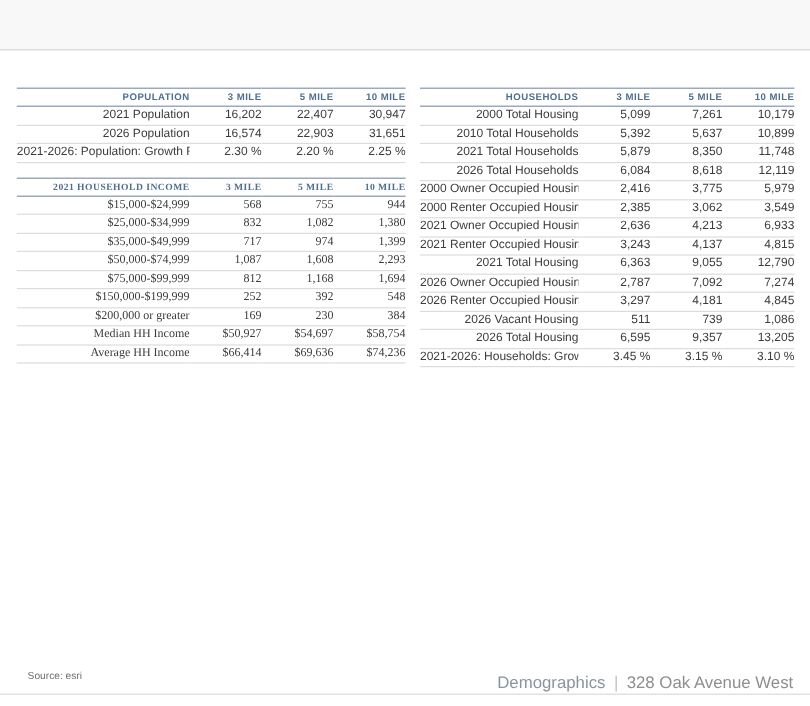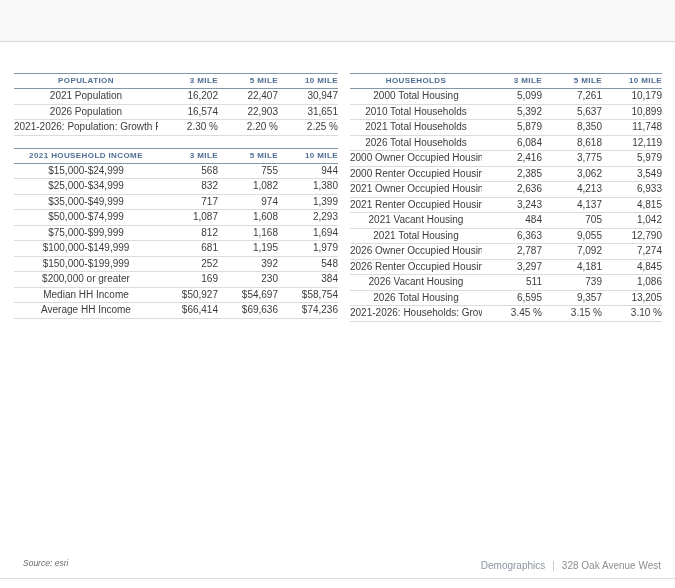--- a/index.html
+++ b/index.html
@@ -21,54 +21,53 @@
     padding: 31px 13px 0 14px;
     align-items: flex-start;
   }
   .col-left  { width: 324px; flex: 0 0 auto; }
   .col-right { width: 312px; flex: 0 0 auto; }
   table {
     width: 100%;
     border-collapse: collapse;
     table-layout: fixed;
   }
-  .table-gap { margin-top: 12px; }
+  .table-gap { margin-top: 12px; font-family: Liberation Serif, serif; }
   th {
     border-top: 1px solid #8296ac;
     border-bottom: 1px solid #8296ac;
     color: #4e6e94;
     font-size: 8px;
     font-weight: bold;
     letter-spacing: 0.4px;
     padding: 2px 0 3px 0;
     line-height: 9px;
     white-space: nowrap;
   }
   td {
     font-size: 10px;
     color: #3c3c3c;
     border-bottom: 1px solid #dcdcdc;
     padding: 1px 0;
     line-height: 12.5px;
     white-space: nowrap;
     overflow: hidden;
   }
-  .lbl { text-align: center; }
+  .lbl { text-align: right; }
   th.num, td.num { text-align: right; width: 60px; }
   .source-note {
     position: absolute;
     left: 23px; top: 558px;
     font-size: 8.5px;
     color: #6d6d6d;
-    font-style: italic;
   }
   .page-footer {
     position: absolute;
     right: 14px; top: 560px;
-    font-size: 10px;
+    font-size: 14px;
     white-space: nowrap;
   }
   .report-name { color: #8a94a1; }
   .pipe { color: #c2c2c2; margin: 0 7px; }
   .address { color: #8e8e8e; }
   .bottom-divider {
     position: absolute;
     left: 0; top: 578px;
     width: 675px; height: 0;
     border-top: 1px solid #dadada;
@@ -145,26 +144,20 @@
             <td class="num">1,608</td>
             <td class="num">2,293</td>
           </tr>
           <tr>
             <td class="lbl">$75,000-$99,999</td>
             <td class="num">812</td>
             <td class="num">1,168</td>
             <td class="num">1,694</td>
           </tr>
           <tr>
-            <td class="lbl">$100,000-$149,999</td>
-            <td class="num">681</td>
-            <td class="num">1,195</td>
-            <td class="num">1,979</td>
-          </tr>
-          <tr>
             <td class="lbl">$150,000-$199,999</td>
             <td class="num">252</td>
             <td class="num">392</td>
             <td class="num">548</td>
           </tr>
           <tr>
             <td class="lbl">$200,000 or greater</td>
             <td class="num">169</td>
             <td class="num">230</td>
             <td class="num">384</td>
@@ -237,26 +230,20 @@
             <td class="num">4,213</td>
             <td class="num">6,933</td>
           </tr>
           <tr>
             <td class="lbl">2021 Renter Occupied Housing</td>
             <td class="num">3,243</td>
             <td class="num">4,137</td>
             <td class="num">4,815</td>
           </tr>
           <tr>
-            <td class="lbl">2021 Vacant Housing</td>
-            <td class="num">484</td>
-            <td class="num">705</td>
-            <td class="num">1,042</td>
-          </tr>
-          <tr>
             <td class="lbl">2021 Total Housing</td>
             <td class="num">6,363</td>
             <td class="num">9,055</td>
             <td class="num">12,790</td>
           </tr>
           <tr>
             <td class="lbl">2026 Owner Occupied Housing</td>
             <td class="num">2,787</td>
             <td class="num">7,092</td>
             <td class="num">7,274</td>

